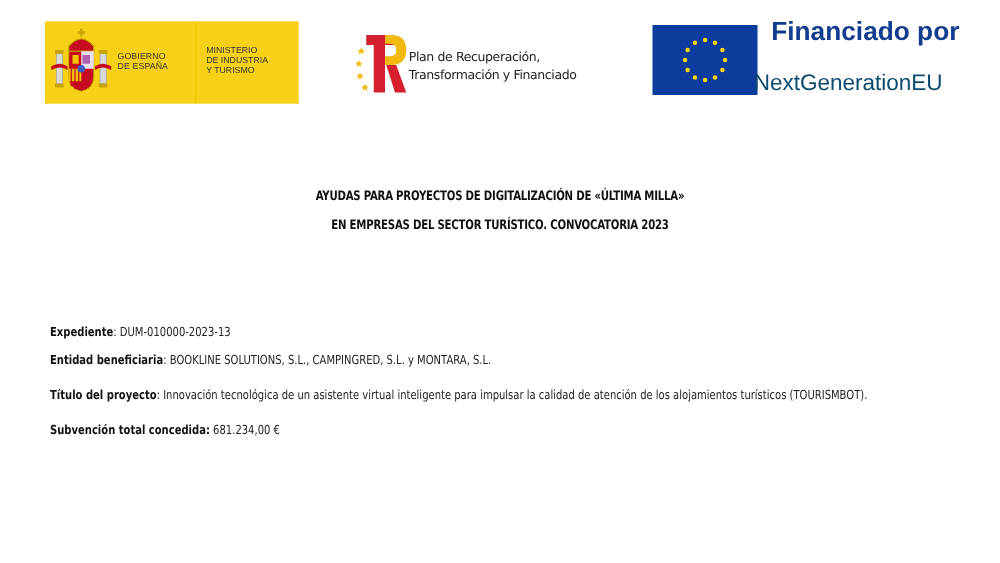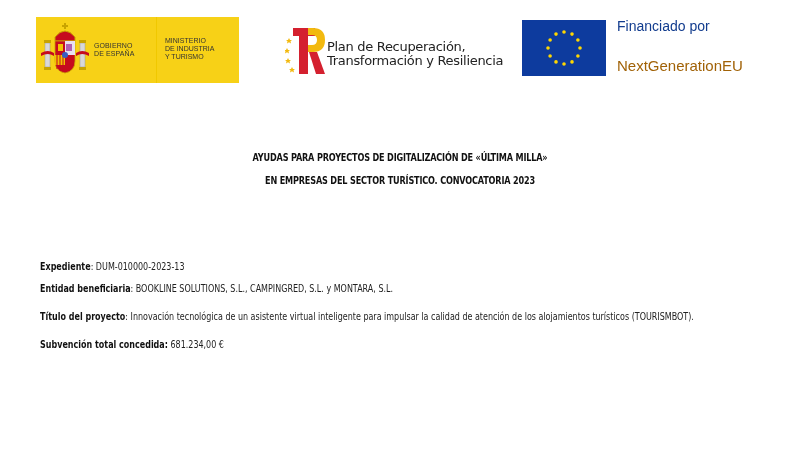--- a/index.html
+++ b/index.html
@@ -19,32 +19,32 @@
     .logo-gob .divider {
       position: absolute; left: 120px; top: 0; width: 1px; height: 66px; background: #f0c800;
     }
     .logo-gob .min-text {
       font-size: 7px; line-height: 8px; color: #333;
       position: absolute; left: 129px; top: 20px; width: 72px;
     }
 
     .logo-prtr { position: absolute; left: 285px; top: 22px; width: 190px; height: 56px; }
     .logo-prtr .prtr-text {
-      position: absolute; left: 42px; top: 18px; font-size: 13px; line-height: 14px; color: #222;
+      position: absolute; left: 42px; top: 18px; font-size: 10px; line-height: 14px; color: #222;
       font-family: "DejaVu Sans", sans-serif; letter-spacing: -0.3px; white-space: nowrap;
     }
 
     .logo-eu { position: absolute; left: 522px; top: 20px; width: 260px; height: 58px; }
     .logo-eu .flag { position: absolute; left: 0; top: 0; width: 84px; height: 56px; background: #0d3b9e; }
     .logo-eu .eu-title {
-      position: absolute; left: 95px; top: -3px; font-weight: normal; color: #123c8e;
-      font-size: 14px; line-height: 18px; white-space: nowrap;
+      position: absolute; left: 95px; top: -3px; font-weight: bold; color: #123c8e;
+      font-size: 21px; line-height: 18px; white-space: nowrap;
     }
     .logo-eu .eu-sub {
-      position: absolute; left: 95px; top: 38px; color: #a16207; font-size: 15px; line-height: 16px; white-space: nowrap;
+      position: absolute; left: 81px; top: 38px; color: #0c4a6e; font-size: 18px; line-height: 16px; white-space: nowrap;
     }
 
     
     .doc-title {
       position: absolute; left: 0; top: 146px; width: 800px; text-align: center;
       font-family: "DejaVu Sans Condensed", "DejaVu Sans", sans-serif; font-weight: bold;
       font-size: 10.5px; line-height: 23px; letter-spacing: -0.2px; color: #111;
       transform: scaleX(0.86); transform-origin: center;
     }
 
@@ -116,21 +116,21 @@
 
     <rect x="8" y="6" width="22" height="8" fill="#d4202f"></rect>
     <rect x="14" y="6" width="9" height="46" fill="#d4202f"></rect>
 
     <path d="M23 6 L28 6 Q40 6 40 18 Q40 30 28 30 L23 30 L23 23 L27 23 Q32 23 32 18 Q32 13 27 13 L23 13 Z" fill="#f2b90f"></path>
 
     <path d="M24 30 L32 30 L40 52 L31 52 Z" fill="#d4202f"></path>
   </svg>
   <div class="prtr-text">
     <div>Plan de Recuperación,</div>
-    <div>Transformación y Resiliencia</div>
+    <div>Transformación y Financiado</div>
   </div>
 </div>
 
 <div class="logo-eu">
   <div class="flag">
     <svg width="84" height="56" viewBox="0 0 84 56">
       <g fill="#ffd700" id="stars">
 
         <circle cx="42" cy="12" r="1.8"></circle>
         <circle cx="50" cy="14.1" r="1.8"></circle>

